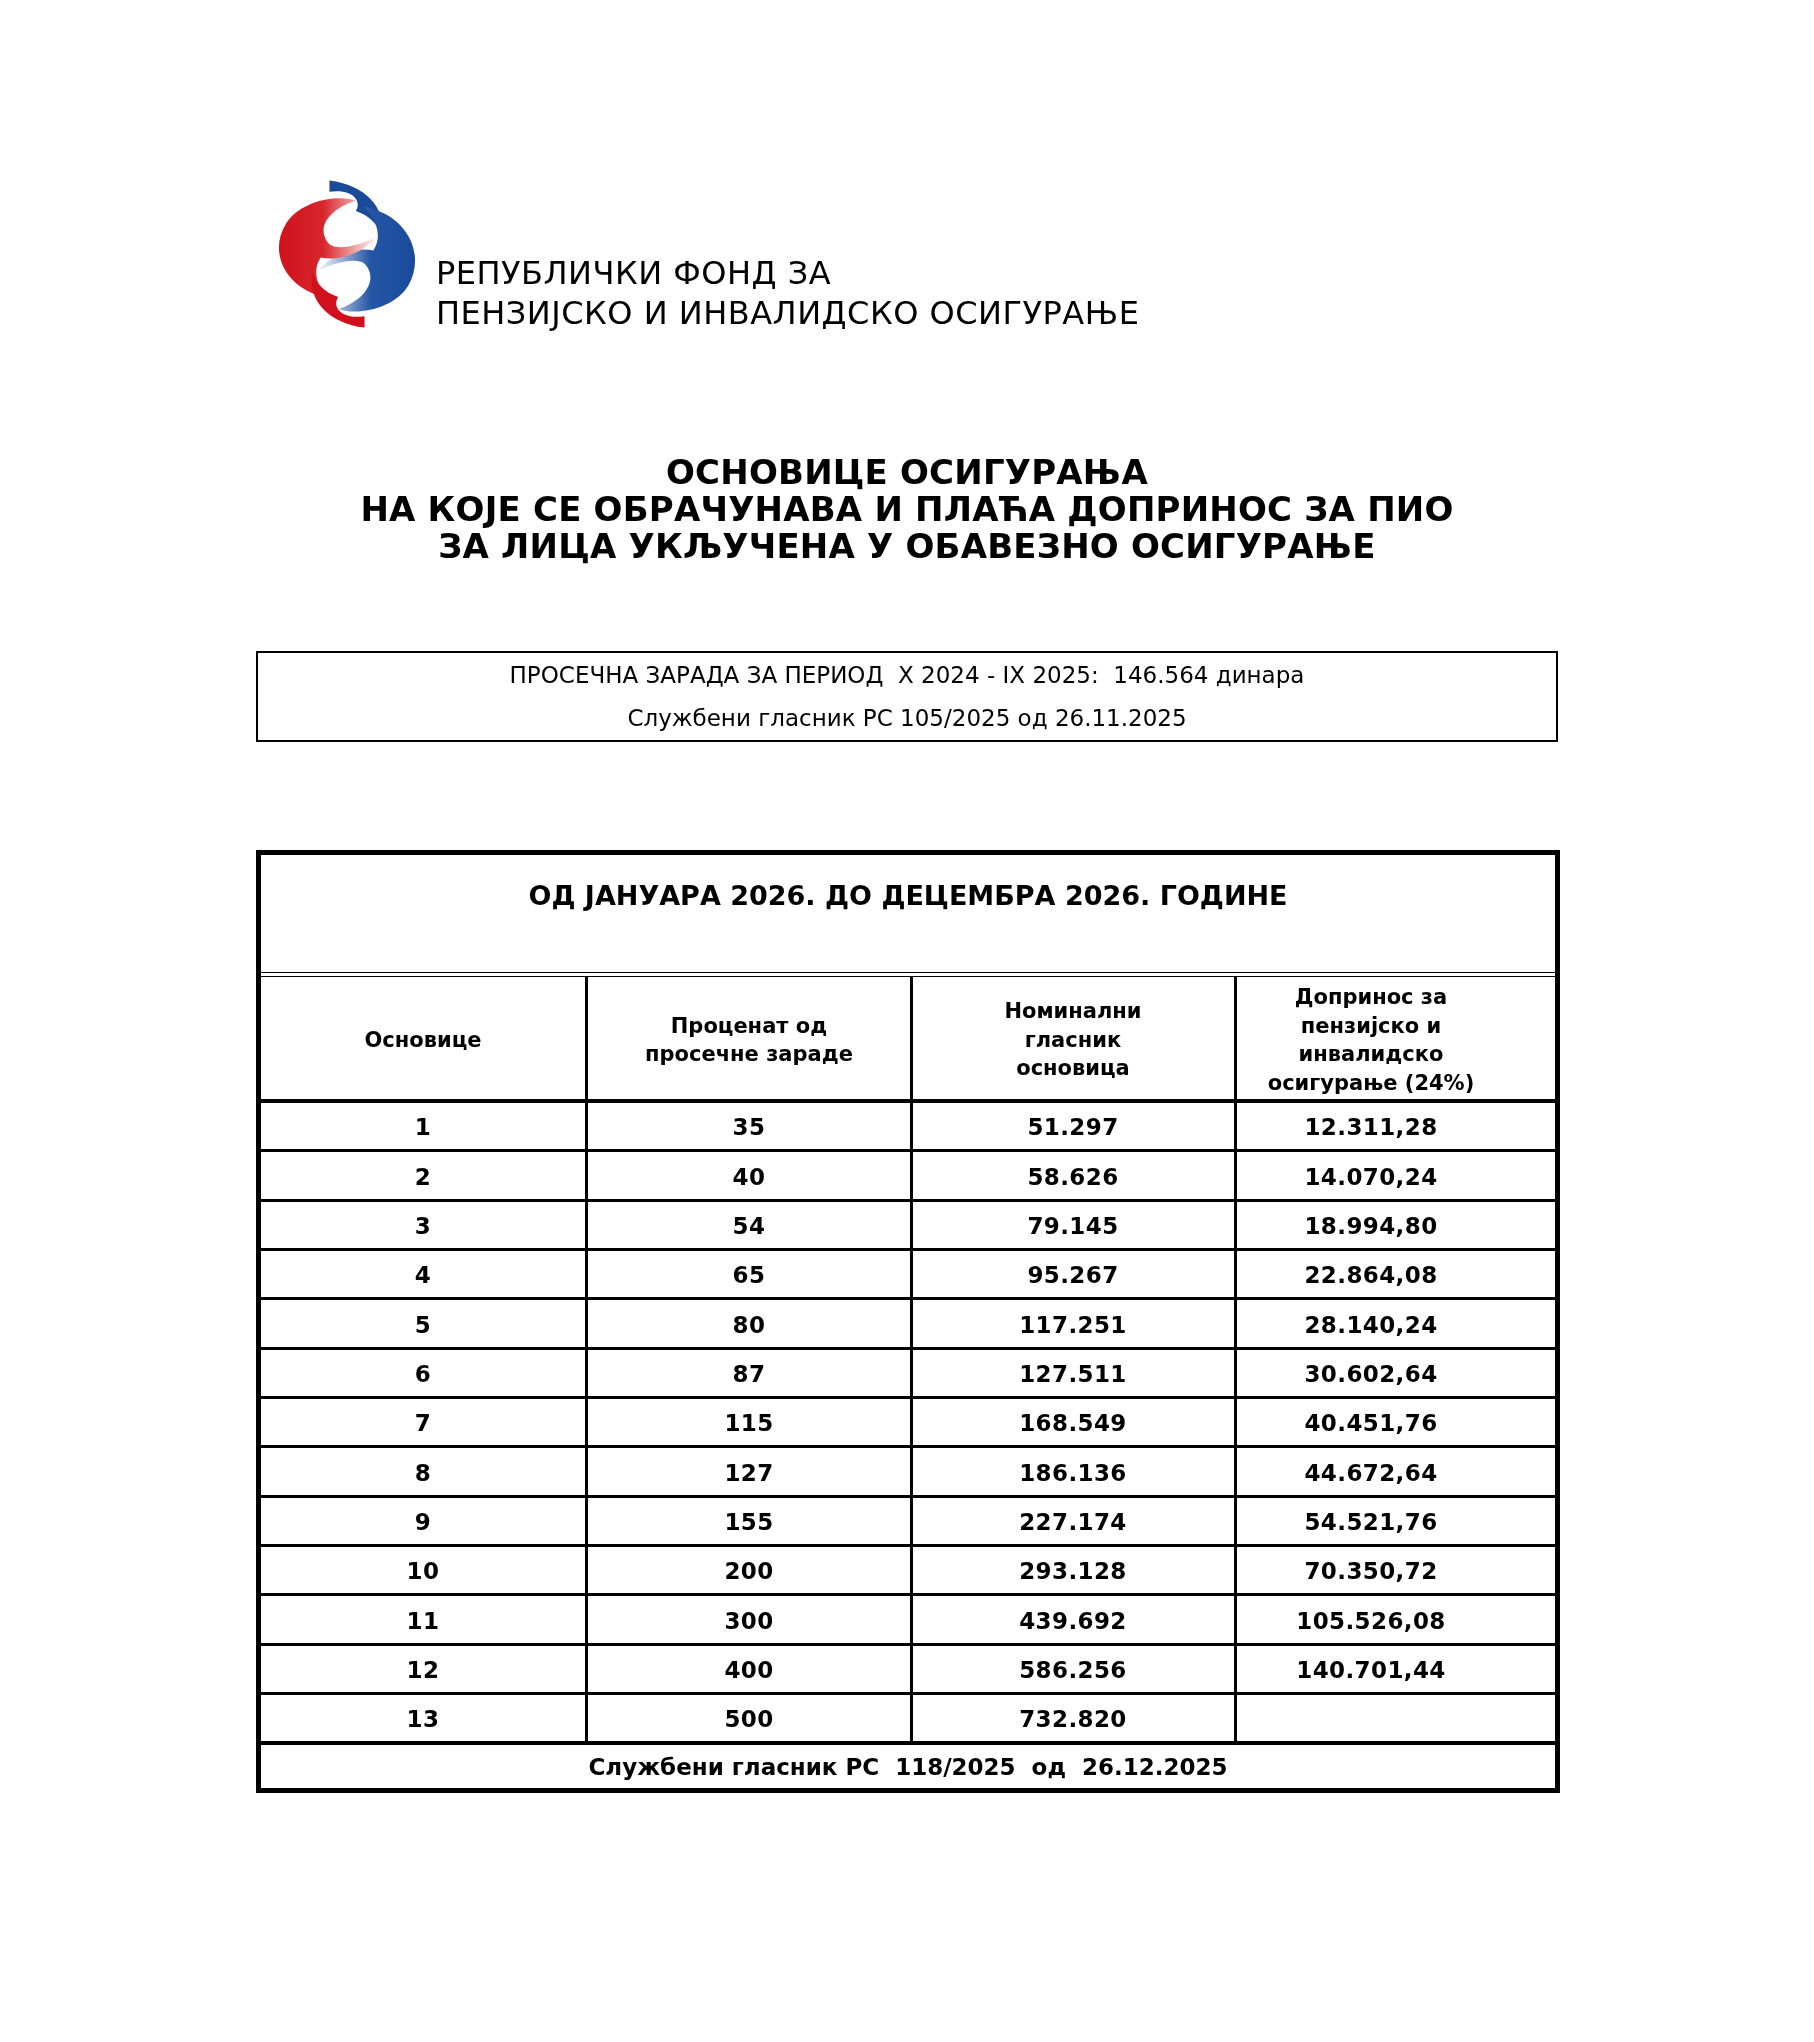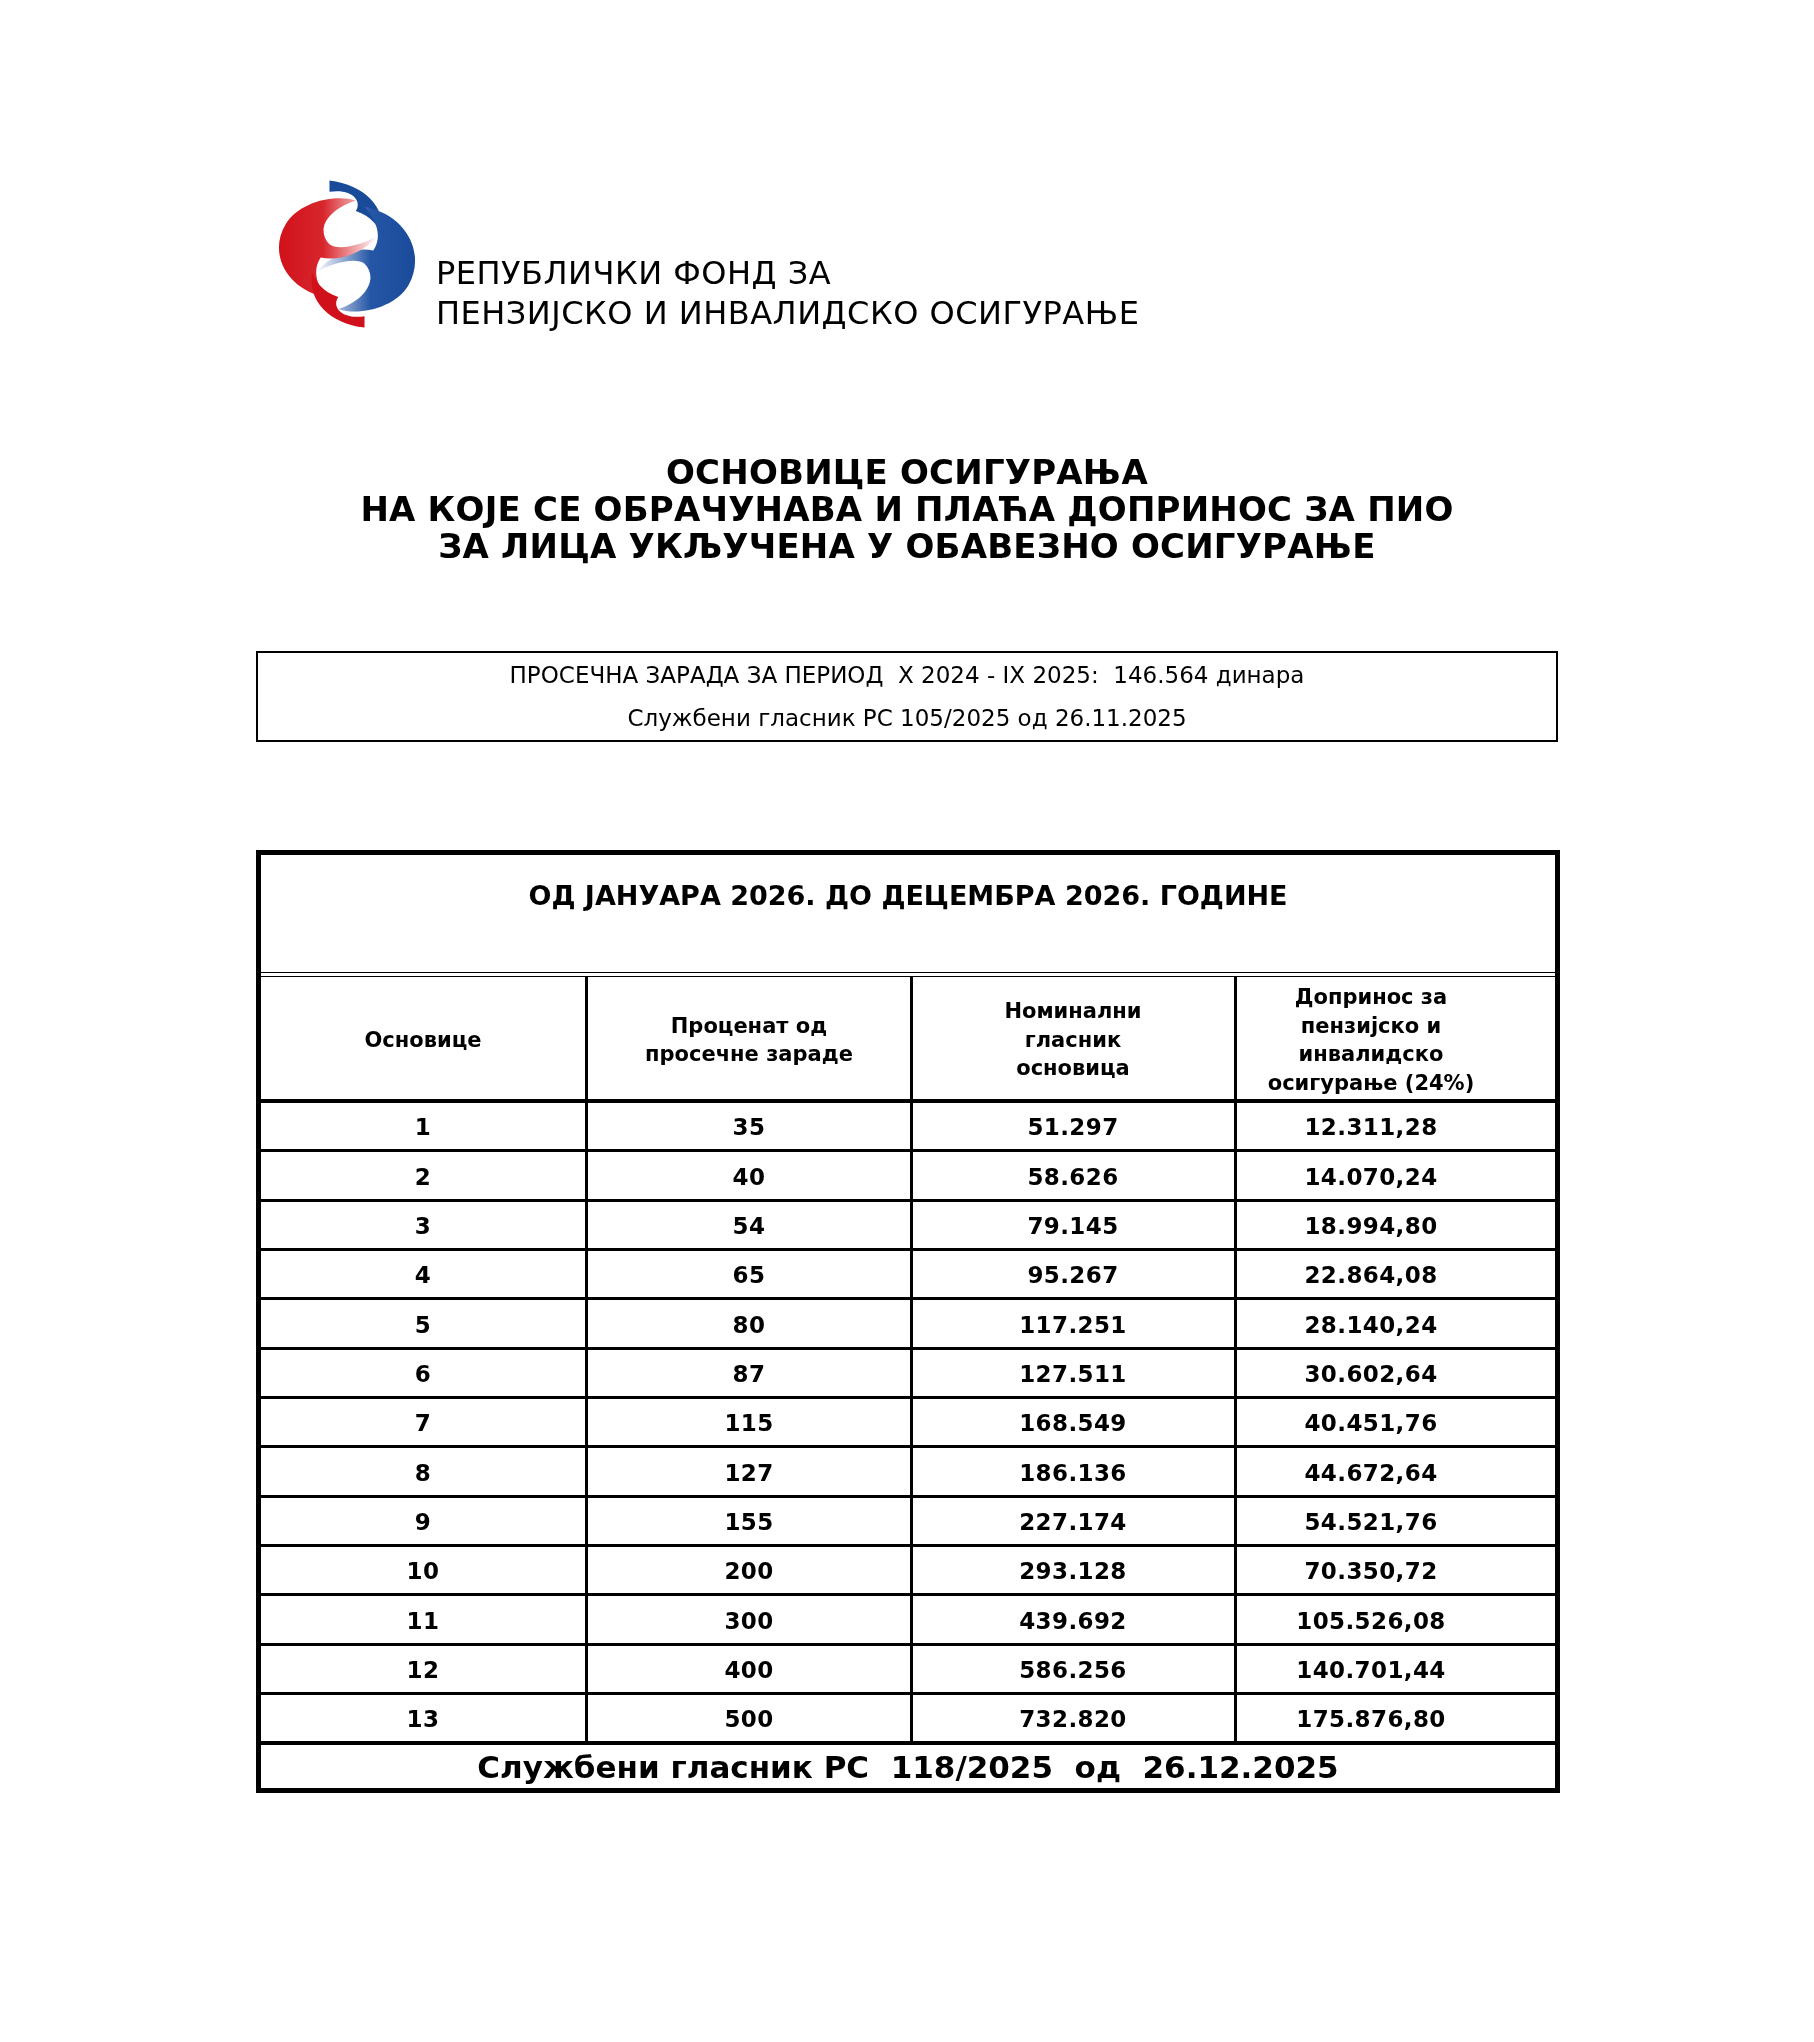--- a/index.html
+++ b/index.html
@@ -35,21 +35,21 @@
   #header-row { position:absolute; left:0; right:0; top:122px; height:126px; }
   .hcell { position:absolute; top:0; height:126px; display:flex; align-items:center; justify-content:center;
            text-align:center; font-weight:bold; font-size:21px; line-height:28.5px; }
   .thick-rule { position:absolute; left:0; right:0; height:4.4px; background:#000; }
   .vline { position:absolute; width:2.6px; background:#000; }
   .row { position:absolute; left:0; right:0; height:49px; }
   .row .cell { position:absolute; top:0; height:47px; display:flex; align-items:center; justify-content:center;
                font-weight:bold; font-size:23px; letter-spacing:0.4px; }
   .row .rule { position:absolute; left:0; right:0; bottom:0; height:2.6px; background:#000; }
   #table-footer { position:absolute; left:0; right:0; top:890px; height:43px; display:flex; align-items:center;
-                  justify-content:center; font-weight:bold; font-size:31px; white-space:pre; }
+                  justify-content:center; font-weight:bold; font-size:23px; white-space:pre; }
 
   .c1 { left:0; width:324px; }
   .c2 { left:327px; width:322px; }
   .c3 { left:651px; width:322px; }
   .c4 { left:920px; width:324px;margin-left:28px; }
 </style>
 </head>
 <body>
 
 <div id="logo" class="abs">
@@ -213,21 +213,20 @@
     <div class="cell c1">12</div>
     <div class="cell c2">400</div>
     <div class="cell c3">586.256</div>
     <div class="cell c4">140.701,44</div>
     <div class="rule"></div>
   </div>
       <div class="row" style="top: 840px;">
     <div class="cell c1">13</div>
     <div class="cell c2">500</div>
     <div class="cell c3">732.820</div>
-    <div class="cell c4">175.876,80</div>
 
   </div>
     </div>
 
   <div class="thick-rule" style="top:886px;"></div>
   <div id="table-footer">Службени гласник РС  118/2025  од  26.12.2025</div>
 </div>
 
 
 </body></html>

